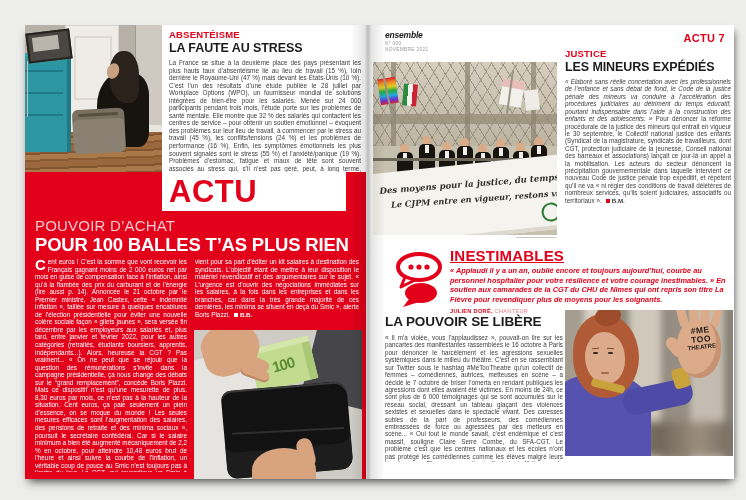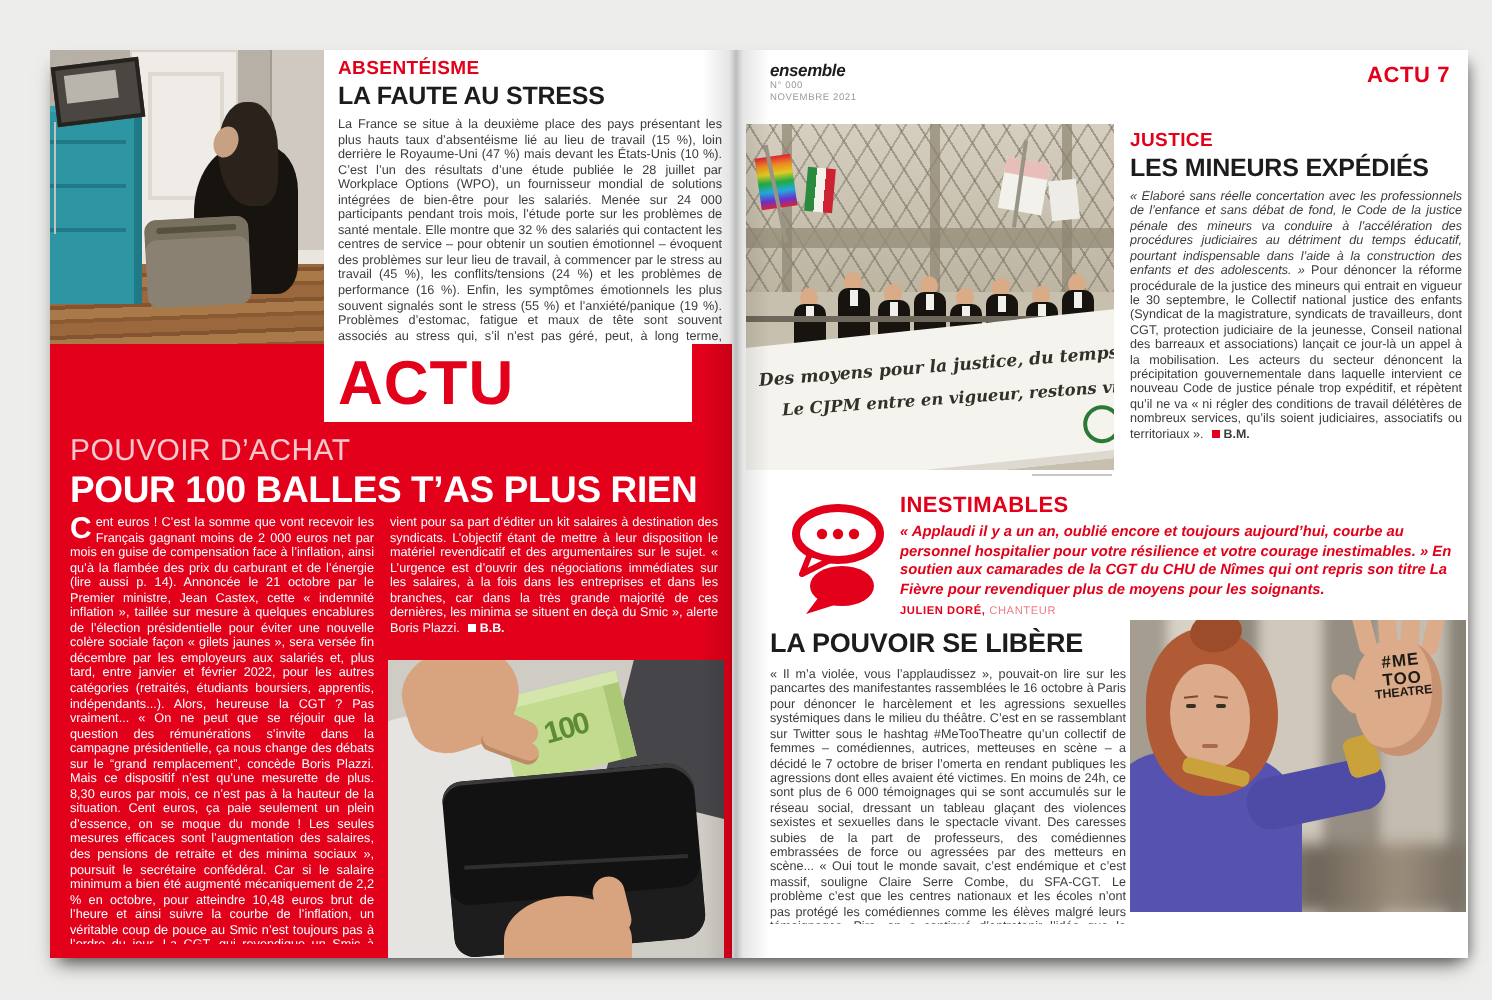--- a/index.html
+++ b/index.html
@@ -104,31 +104,31 @@
   .flag-w2{left:152px;top:28px;width:14px;height:20px;background:#eeece6;transform:rotate(-6deg);}
   .pp-pole{position:absolute;width:2px;background:#9a9486;}
   .pp-banner{position:absolute;left:-8px;top:102px;width:210px;height:74px;background:#f5f3ee;transform:rotate(-6deg);
              box-shadow:inset 0 -4px 0 #ddd9d0;}
   .pp-bl{position:absolute;color:#33302a;font-family:"DejaVu Serif","Liberation Serif",serif;font-style:italic;font-weight:bold;white-space:nowrap;}
   .pp-bl1{left:16px;top:16px;font-size:8.6px;transform:rotate(1.5deg);}
   .pp-bl2{left:26px;top:32px;font-size:8.2px;transform:rotate(2deg);}
   .pp-logo{position:absolute;right:16px;bottom:8px;width:15px;height:15px;border:2px solid #2a7a35;border-radius:50%;}
   .pp-rail{position:absolute;left:0;top:96px;width:100%;height:3px;background:#6e685c;}
 
-  .just-art{position:absolute;left:199px;top:40px;width:166px;}
+  .just-art{position:absolute;left:199px;top:23px;width:166px;}
   .just-art .kicker{font-size:9.5px;}
   .just-art .art-title{font-size:12.5px;margin-top:1px;}
   .just-art .bodytxt{font-size:6.3px;line-height:1.18;margin-top:4px;height:150px;overflow:hidden;color:#3c3c3c;}
   .just-art .lead{font-style:italic;}
   .just-art .byline{font-size:6.2px;}
 
   .inest{position:absolute;left:27px;top:222px;width:336px;}
   .inest-icon{position:absolute;left:0;top:4px;}
   .inest-content{position:absolute;left:57px;top:0;width:278px;}
-  .inest-title{color:#e2001a;font-weight:800;font-size:11px;letter-spacing:.2px;}
+  .inest-title{color:#e2001a;font-weight:800;font-size:15px;letter-spacing:.2px;text-decoration:underline;}
   .inest-quote{color:#e2001a;font-weight:bold;font-style:italic;font-size:7.4px;line-height:1.3;margin-top:2px;text-align:left;}
   .inest-by{margin-top:3px;font-size:5.6px;letter-spacing:.3px;}
   .inest-by .a{color:#e2001a;font-weight:800;}
   .inest-by .r{color:#ef7b86;font-weight:normal;}
 
   .metoo-art{position:absolute;left:19px;top:288px;width:178px;}
   .metoo-art .kicker{font-size:11px;}
   .metoo-art .art-title{font-size:13.5px;margin-top:1px;}
   .metoo-art .bodytxt{font-size:6.3px;line-height:1.18;margin-top:5px;height:128px;overflow:hidden;}
 

